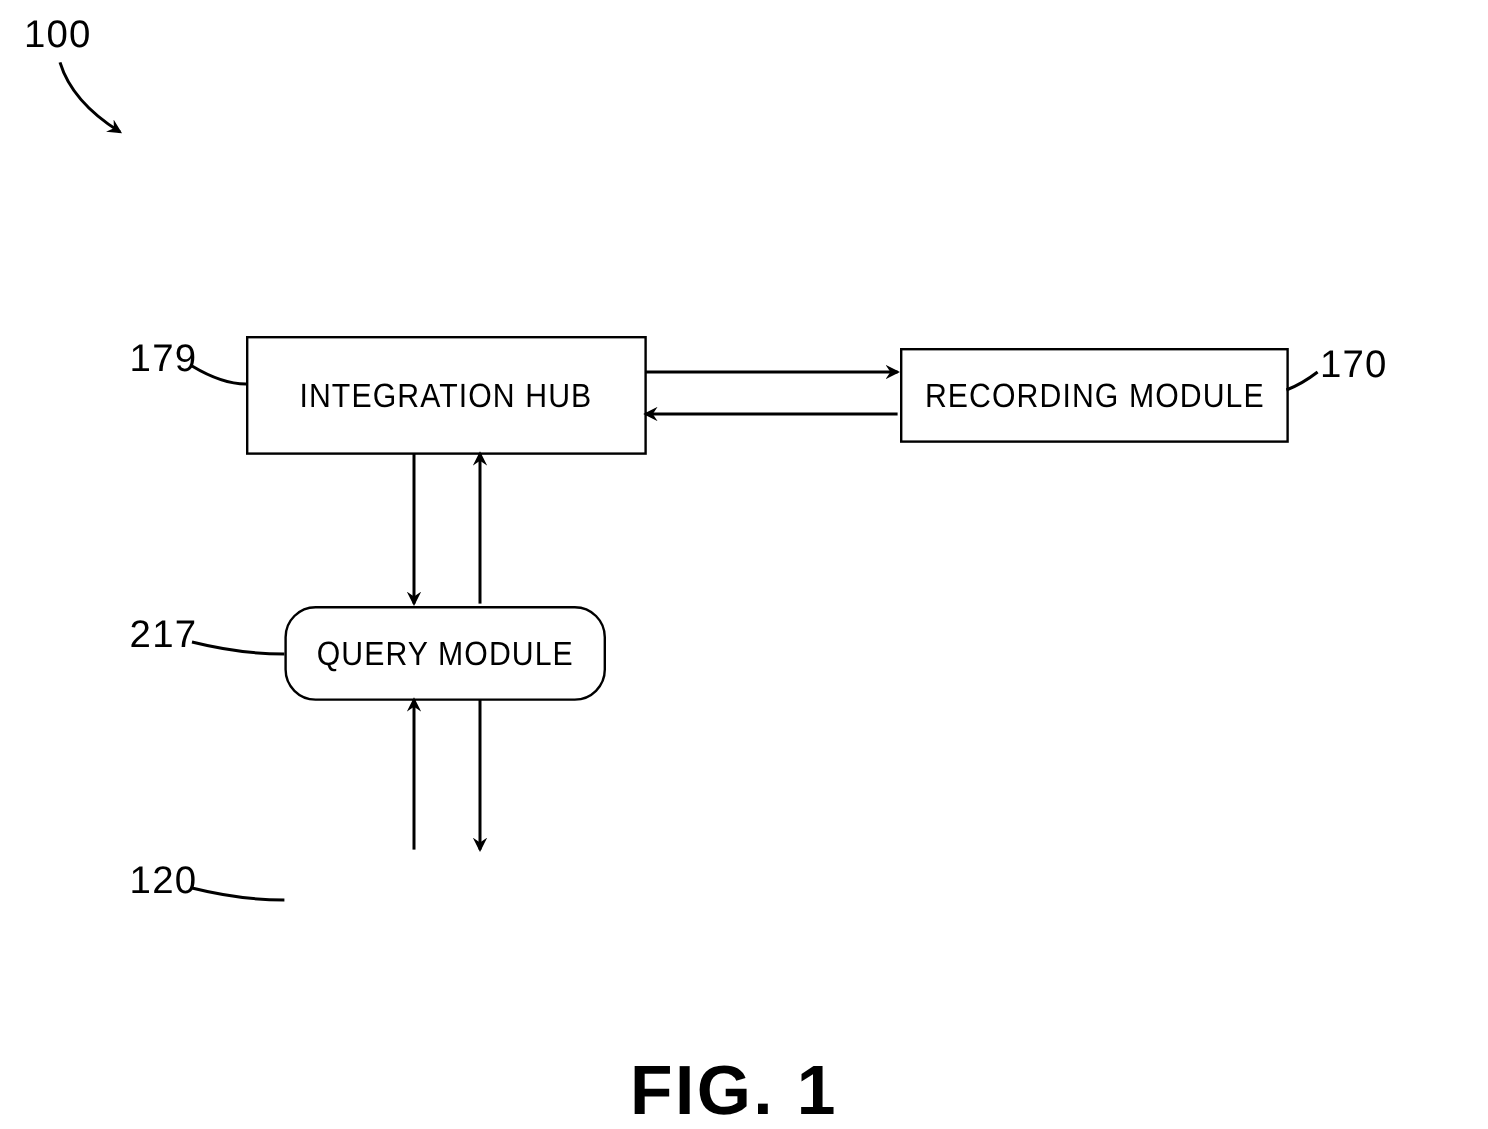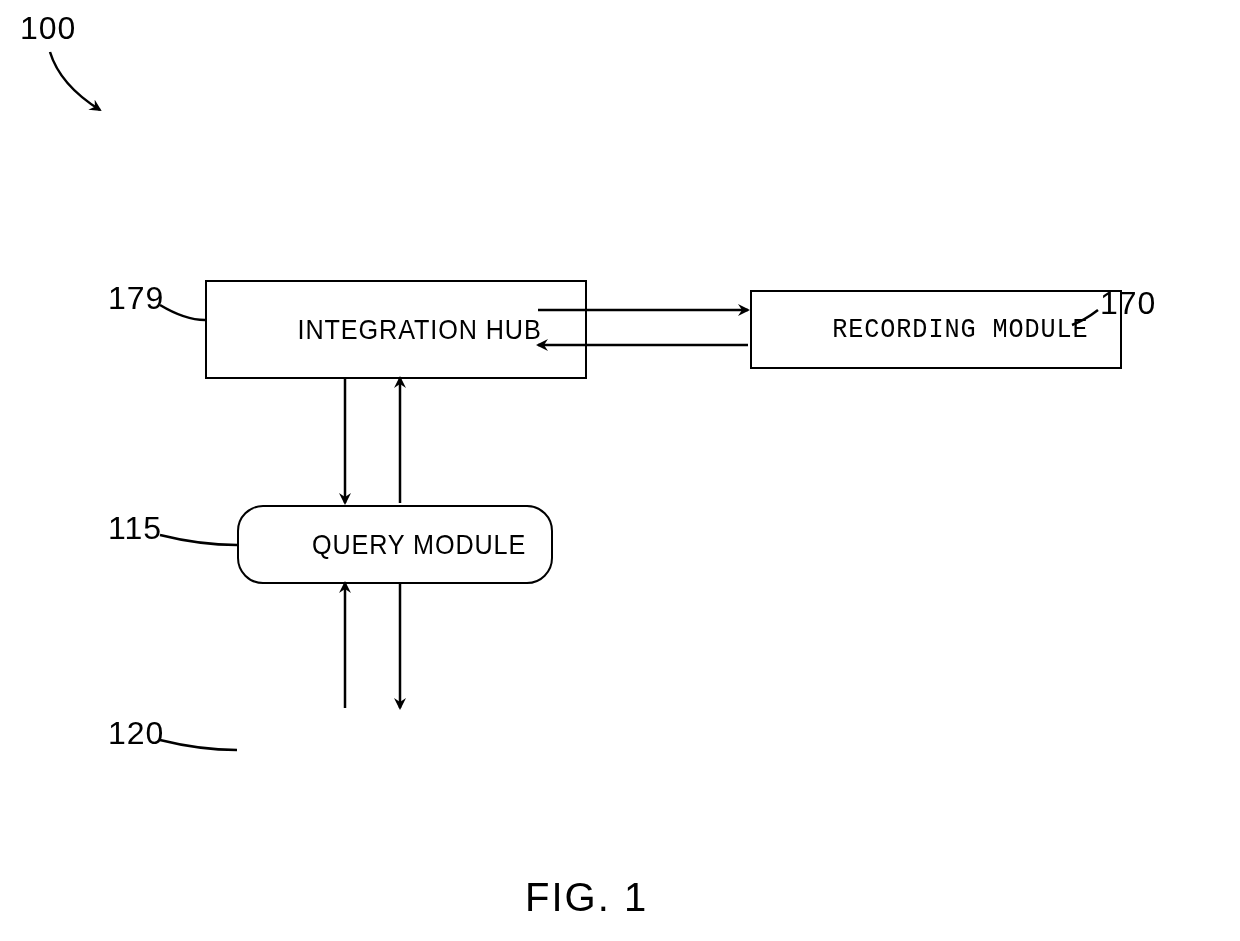--- a/index.html
+++ b/index.html
@@ -19,32 +19,31 @@
   .box {
     position: absolute;
     border: 2px solid #000;
     background: #fff;
     display: flex;
     align-items: center;
     justify-content: center;
     text-align: center;
     font-size: 28px;
     letter-spacing: 1px;
-    padding-left: 48px;
   }
   .ref-label {
     position: absolute;
     font-size: 32px;
     letter-spacing: 1px;
   }
   .fig-label {
     position: absolute;
-    font-size: 40px;
+    font-size: 58px;
     letter-spacing: 2px;
-    font-weight: 400;
+    font-weight: 700;
   }
   svg.overlay {
     position: absolute;
     left: 0;
     top: 0;
     width: 1240px;
     height: 941px;
     pointer-events: none;
   }
   .shrink {
@@ -56,29 +55,29 @@
 
 <div class="canvas">
 
   <div class="ref-label" style="left:20px; top:10px;">100</div>
 
   <div class="box" style="left:205px; top:280px; width:330px; height:95px;">
     <span class="shrink">INTEGRATION HUB</span>
   </div>
   <div class="ref-label" style="left:108px; top:280px;">179</div>
 
-  <div class="box" style="left:750px; top:290px; width:320px; height:75px;font-family:Liberation Mono, monospace;">
+  <div class="box" style="left:750px; top:290px; width:320px; height:75px;">
     <span class="shrink">RECORDING MODULE</span>
   </div>
   <div class="ref-label" style="left:1100px; top:285px;">170</div>
 
   <div class="box" style="left:237px; top:505px; width:264px; height:75px;border-radius:26px;">
     <span class="shrink">QUERY MODULE</span>
   </div>
-  <div class="ref-label" style="left:108px; top:510px;">115</div>
+  <div class="ref-label" style="left:108px; top:510px;">217</div>
 
   <div class="ref-label" style="left:108px; top:715px;">120</div>
 
   <div class="fig-label" style="left:525px; top:875px;">FIG. 1</div>
 
   <svg class="overlay" viewBox="0 0 1240 941">
     <defs>
       <marker id="arrow" markerWidth="12" markerHeight="12" refX="10" refY="6" orient="auto" markerUnits="userSpaceOnUse">
         <path d="M0,0 L12,6 L0,12 L4,6 Z" fill="#000"></path>
       </marker>

